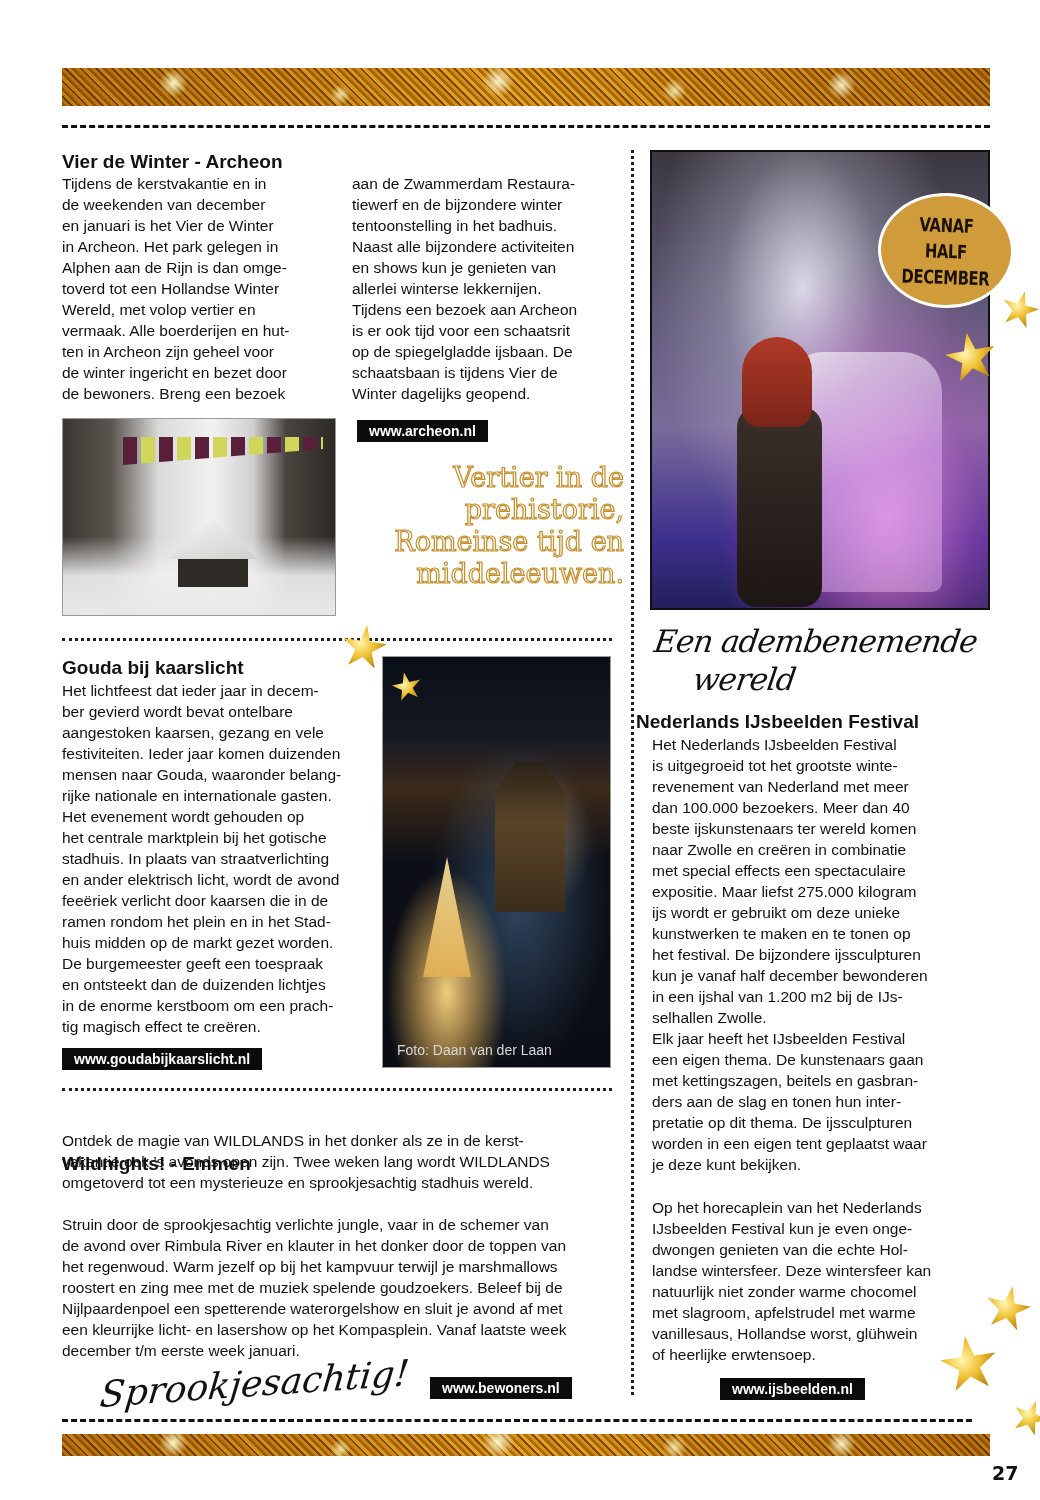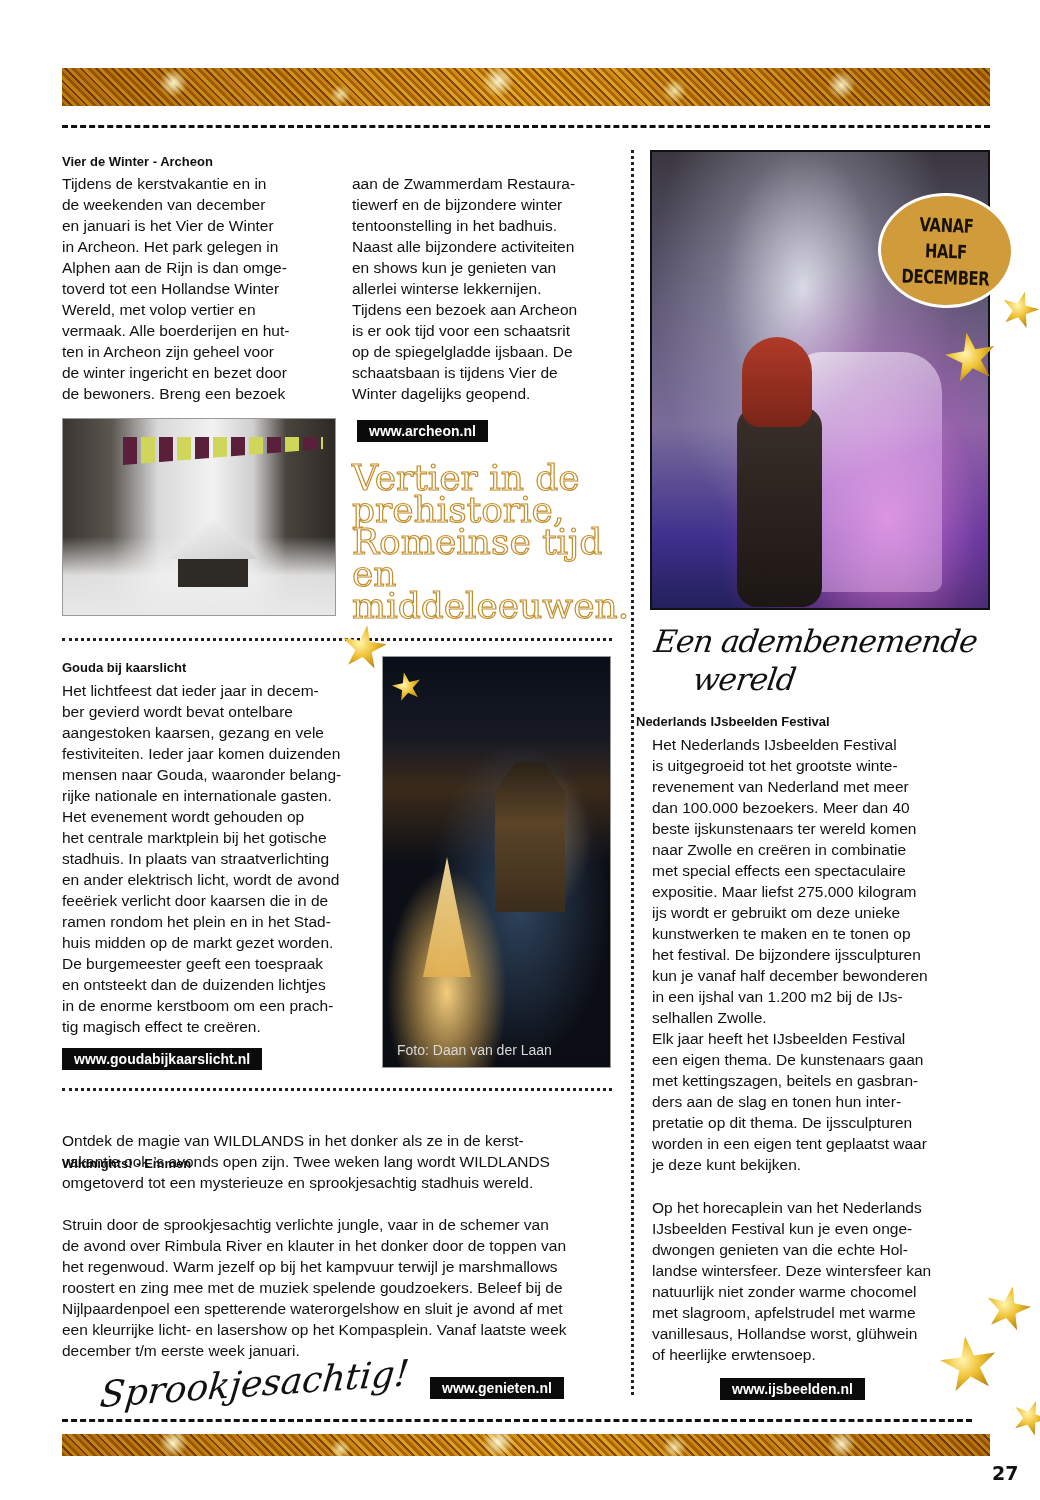--- a/index.html
+++ b/index.html
@@ -18,21 +18,21 @@
         linear-gradient(90deg, #c99a2e, #f0cb62, #c99a2e);
       background-blend-mode: screen, screen, screen, screen, screen, multiply, normal;
     }
     .glitter.top { left: 62px; top: 68px; width: 928px; }
     .glitter.bottom { left: 62px; top: 1434px; width: 928px; height: 22px; }
 
     .dash-h { position: absolute; height: 0; border-top: 3px dashed #111; }
     .dot-h { position: absolute; height: 0; border-top: 3px dotted #222; }
     .dot-v { position: absolute; width: 0; border-left: 3px dotted #222; }
 
-    .heading { position: absolute; font-weight: bold; font-size: 13px; line-height: 22px; color: #111; }
+    .heading { position: absolute; font-weight: bold; font-size: 19px; line-height: 22px; color: #111; }
     .body-text { position: absolute; font-size: 15.5px; line-height: 21px; color: #111; white-space: pre-line; }
 
     .url-tag {
       position: absolute; background: #0b0b0b; color: #fff; font-weight: bold;
       font-size: 14px; line-height: 22px; padding: 0 12px; white-space: nowrap;
     }
 
     .photo { position: absolute; overflow: hidden; border: 1px solid #999; }
     .photo-archeon {
       left: 62px; top: 418px; width: 274px; height: 198px;
@@ -97,22 +97,22 @@
       border-radius: 50%; background: #d09b3b; border: 3px solid #fff;
       display: flex; flex-direction: column; align-items: center; justify-content: center;
       transform: rotate(2deg);
     }
     .badge-circle span {
       font-family: "DejaVu Sans", sans-serif; font-weight: bold; font-size: 19px; line-height: 26px;
       color: #1a1208; letter-spacing: -0.5px; transform: scaleX(0.78);
     }
 
     .pull-quote {
-      position: absolute; left: 352px; top: 462px; width: 272px; text-align: left;
-      font-family: "DejaVu Serif", serif; font-size: 36px; line-height: 32px;
+      position: absolute; left: 352px; top: 462px; width: 272px; text-align: right;
+      font-family: "DejaVu Serif", serif; font-size: 27px; line-height: 32px;
       color: #fff; -webkit-text-stroke: 1.2px #c48e2a; text-shadow: 0 0 0 #c48e2a;
     }
 
     .script {
       position: absolute; font-family: "DejaVu Serif", serif; font-style: italic; color: #111;
     }
     .script-adem { left: 652px; top: 622px; width: 330px; font-size: 31px; line-height: 38px; letter-spacing: -1px; transform: skewX(-8deg); }
     .script-adem .second { display: block; padding-left: 44px; }
     .script-sprook { left: 100px; top: 1362px; font-size: 36px; line-height: 44px; transform: rotate(-4deg) skewX(-10deg); }
 
@@ -206,21 +206,21 @@
 vakantie ook ’s avonds open zijn. Twee weken lang wordt WILDLANDS
 omgetoverd tot een mysterieuze en sprookjesachtig stadhuis wereld.</p>
   <p class="body-text" style="left:62px; top:1214px; width:560px;">Struin door de sprookjesachtig verlichte jungle, vaar in de schemer van
 de avond over Rimbula River en klauter in het donker door de toppen van
 het regenwoud. Warm jezelf op bij het kampvuur terwijl je marshmallows
 roostert en zing mee met de muziek spelende goudzoekers. Beleef bij de
 Nijlpaardenpoel een spetterende waterorgelshow en sluit je avond af met
 een kleurrijke licht- en lasershow op het Kompasplein. Vanaf laatste week
 december t/m eerste week januari.</p>
   <div class="script script-sprook">Sprookjesachtig!</div>
-  <a class="url-tag" style="left:430px; top:1377px;">www.genieten.nl</a>
+  <a class="url-tag" style="left:430px; top:1377px;">www.bewoners.nl</a>
 </section>
 
 <section>
   <div class="photo photo-ice">
     <div class="ice-block"></div>
     <div class="person-body"></div>
     <div class="person-hair"></div>
   </div>
   <div class="badge-circle">
     <span>VANAF</span>

